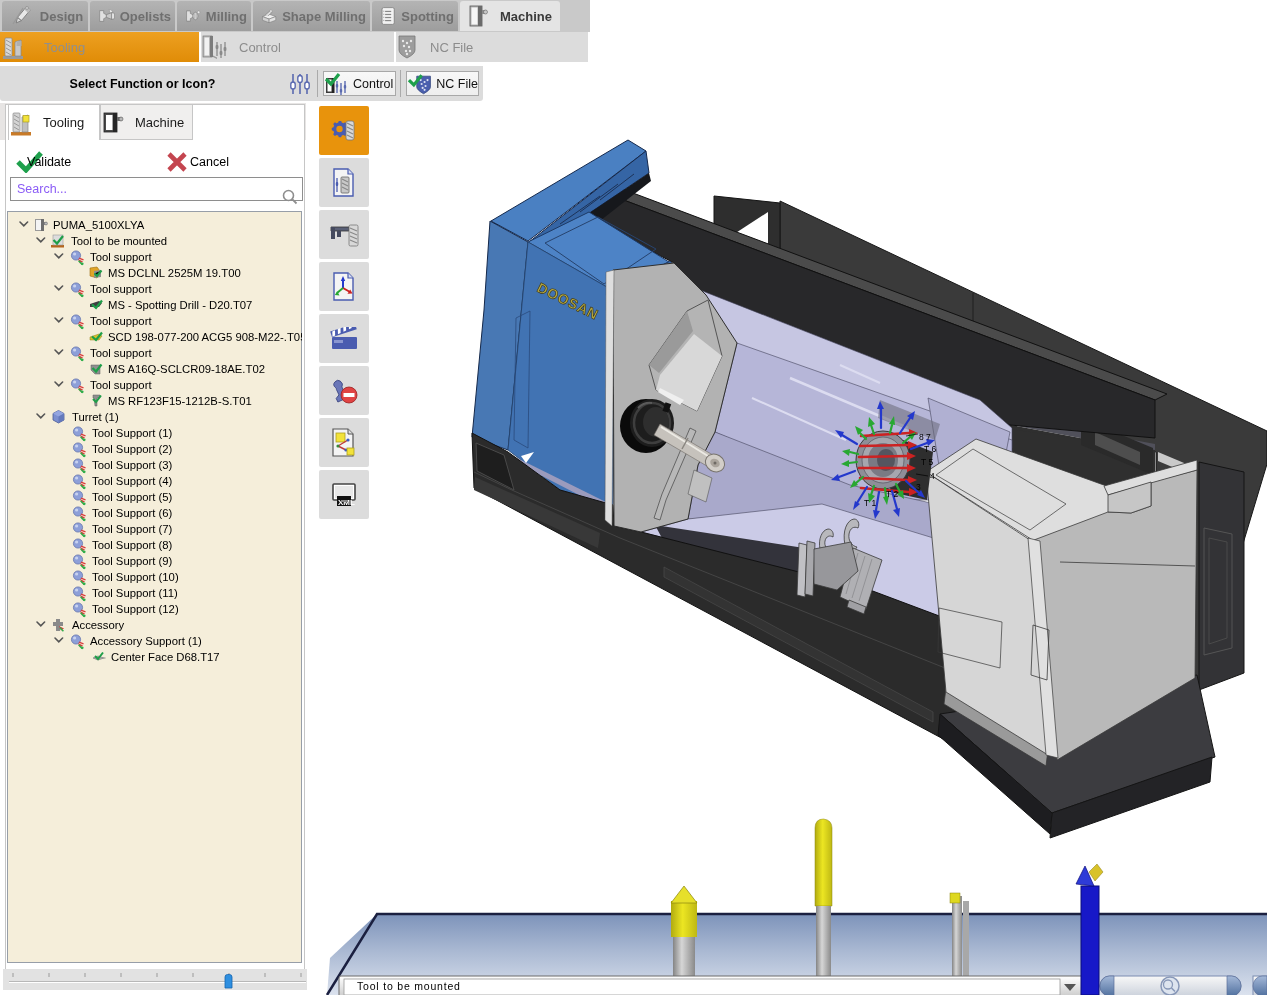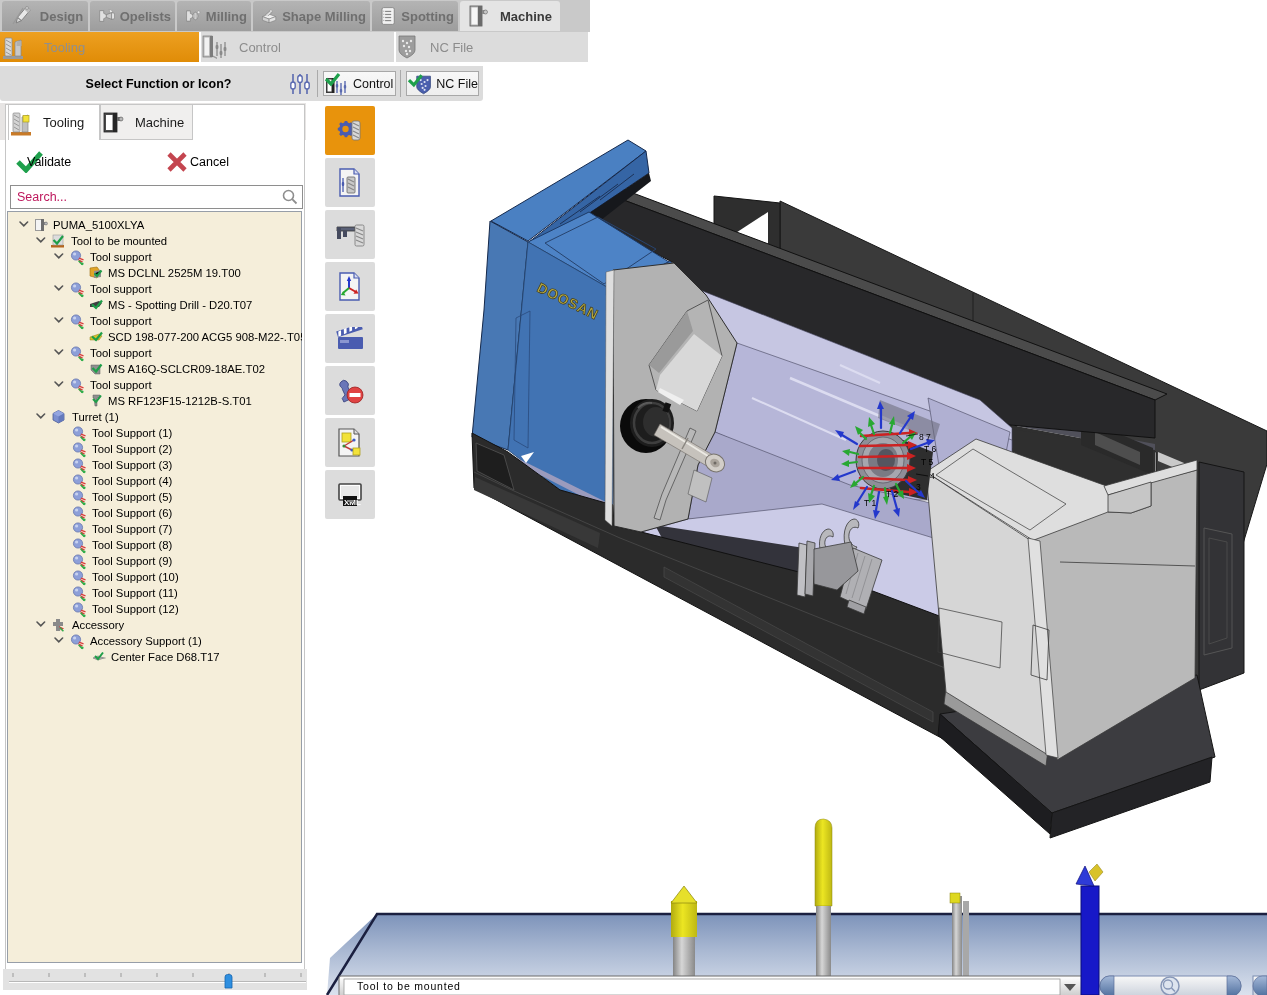--- a/index.html
+++ b/index.html
@@ -13,26 +13,26 @@
 
 .r2tab { position:absolute; top:32px; height:30px; background:#dcdcdc; color:#8c8c8c; font-size:13px; display:flex; align-items:center; }
 
 #bar3 { position:absolute; left:0; top:66px; width:483px; height:35px; background:#dcdcdc; border-radius:0 0 3px 3px; }
 .b3btn { position:absolute; top:5px; height:25px; white-space:nowrap; background:linear-gradient(#f8f8f8,#eee); border:1px solid #a8a8a8; display:flex; align-items:center; font-size:12.5px; color:#111; }
 .vsep { position:absolute; top:4px; width:1px; height:27px; background:#aaa; }
 
 #lpanel { position:absolute; left:5px; top:104px; width:300px; height:886px; background:#fff; border:1px solid #c6c6c6; }
 #ptabbar { position:absolute; left:0px; top:103px; width:306px; height:37px; background:#e7e5e4; }
 .ptab { position:absolute; top:104px; height:36px; white-space:nowrap; font-size:13px; color:#1a1a1a; display:flex; align-items:center; }
-#searchbox { position:absolute; left:10px; top:185px; width:293px; height:24px; background:#fff; border:1px solid #8e8e8e; font-size:12.5px; color:#be185d; line-height:22px; padding-left:6px; }
+#searchbox { position:absolute; left:10px; top:177px; width:293px; height:24px; background:#fff; border:1px solid #8e8e8e; font-size:12.5px; color:#8b5cf6; line-height:22px; padding-left:6px; }
 #treebg { position:absolute; left:7px; top:211px; width:295px; height:752px; background:#f5eeda; border:1px solid #979ea8; }
 
 #lslider { position:absolute; left:3px; top:969px; width:304px; height:21px; background:#e2e2e2; }
 
-.vbtn { position:absolute; left:319px; width:50px; height:49px; background:#dcdcdc; border-radius:2px;margin-left:6px; }
+.vbtn { position:absolute; left:319px; width:50px; height:49px; background:#dcdcdc; border-radius:2px; }
 </style>
 </head>
 <body>
 <div id="page">
 
 <div class="abs" style="left:0;top:0;width:590px;height:32px;background:#c9c9c9;"></div>
 <div class="r1tab" style="left:2px;width:86px;">
       <svg class="ic" width="26" height="26" viewBox="0 0 26 26">
         <g transform="rotate(40 13 13)">
           <rect x="10.5" y="3" width="5" height="14" rx="1" fill="#e8e8e8" stroke="#777" stroke-width="0.8"></rect>
@@ -144,21 +144,21 @@
           <circle cx="13" cy="13" r="1.2"></circle>
           <circle cx="10" cy="17" r="1.2"></circle>
           <circle cx="14" cy="17" r="1.2"></circle>
           <circle cx="11" cy="20" r="1.2"></circle>
         </g>
       </svg>
       <span style="margin-left:12px;">NC File</span>
     </div>
 
 <div id="bar3">
-  <div style="position:absolute;left:16px;top:0;width:285px;height:35px;display:flex;align-items:center;justify-content:center;font-size:12.5px;font-weight:bold;color:#000;">Select Function or Icon?</div>
+  <div style="position:absolute;left:0px;top:0;width:285px;height:35px;display:flex;align-items:center;justify-content:center;font-size:12.5px;font-weight:bold;color:#000;">Select Function or Icon?</div>
   <svg style="position:absolute;left:288px;top:6px;" width="24" height="24" viewBox="0 0 24 24">
         <g stroke="#5a6ab0" stroke-width="1.6">
           <line x1="5" y1="2" x2="5" y2="22"></line>
           <line x1="12" y1="2" x2="12" y2="22"></line>
           <line x1="19" y1="2" x2="19" y2="22"></line>
         </g>
         <g fill="#fff" stroke="#5a6ab0" stroke-width="1.4">
           <rect x="2.8" y="10" width="4.4" height="7" rx="2.2"></rect>
           <rect x="9.8" y="3.5" width="4.4" height="7" rx="2.2"></rect>
           <rect x="16.8" y="10" width="4.4" height="7" rx="2.2"></rect>

